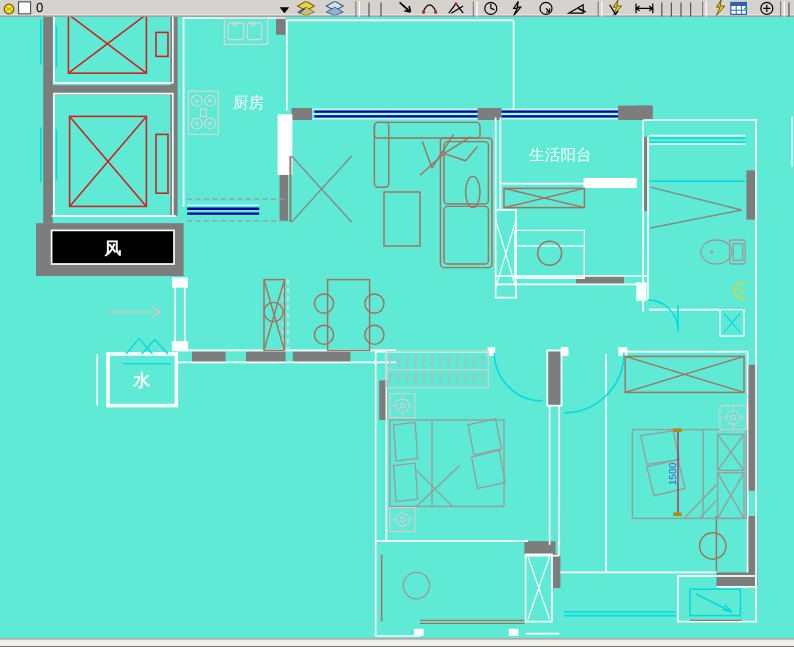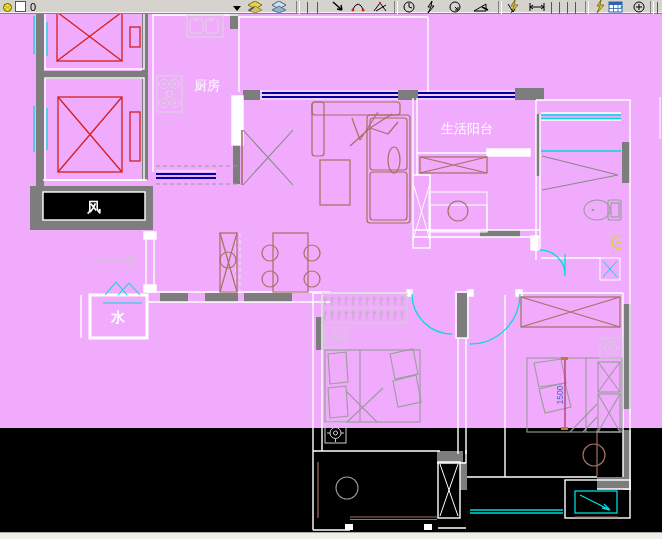--- a/index.html
+++ b/index.html
@@ -11,21 +11,21 @@
   .toolbar .tb{position:absolute;bottom:1px;display:block;}
   .tb-sep{position:absolute;bottom:0;width:2px;height:13px;
           border-left:1px solid #808080;border-right:1px solid #ffffff;}
   .tb-bar{position:absolute;bottom:0;width:1px;height:12px;background:#555;}
   .layer-val{position:absolute;left:30px;bottom:0px;font-size:11px;color:#000;line-height:13px;}
   .dd-arrow{position:absolute;left:233px;bottom:3px;width:0;height:0;
             border-left:4px solid transparent;border-right:4px solid transparent;
             border-top:5px solid #000;}
   .swatch{position:absolute;left:15px;bottom:2px;width:9px;height:9px;background:#fff;border:1px solid #555;}
   
-  .canvas{position:absolute;left:0;top:14px;width:662px;height:414px;background:#f0abfc;}
+  .canvas{position:absolute;left:0;top:14px;width:662px;height:518px;background:#5eead4;}
   
   .statusbar{position:absolute;left:0;top:532px;width:662px;height:7px;background:#f0eeе8;
              background:#f0eee8;border-top:1px solid #a8a8a8;box-sizing:border-box;}
   svg text{font-family:"Liberation Sans",sans-serif;}
 </style>
 </head>
 <body>
 
 <div class="app">
 

